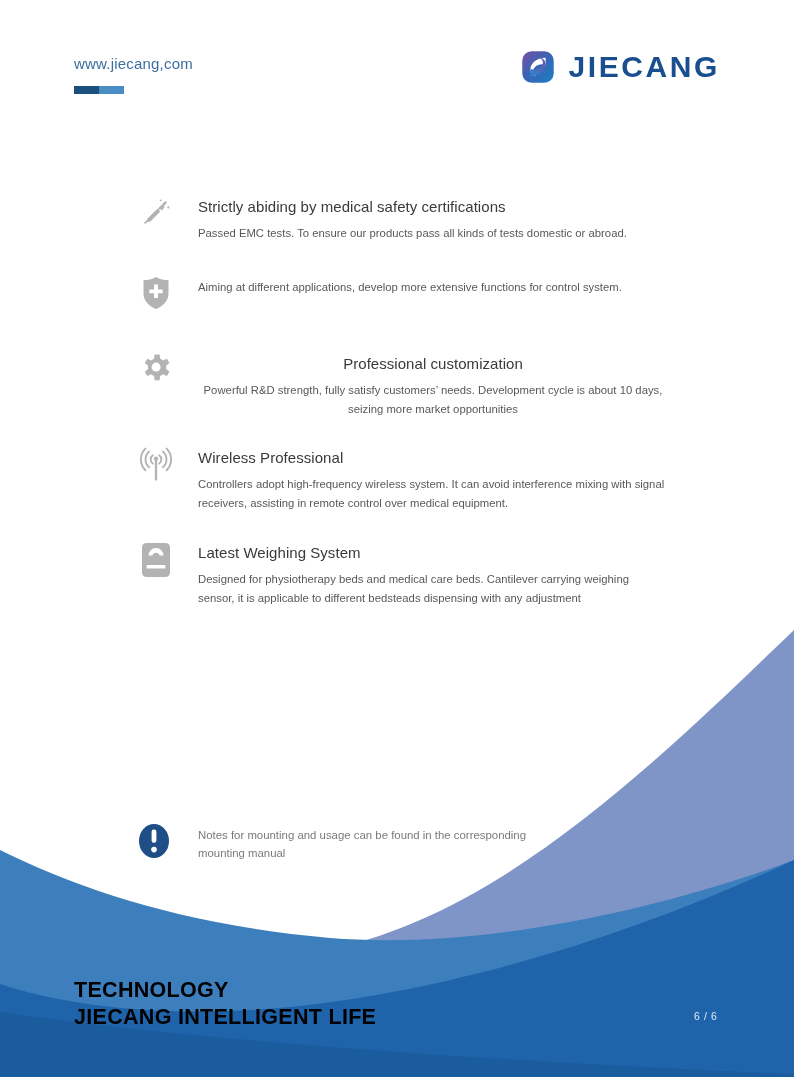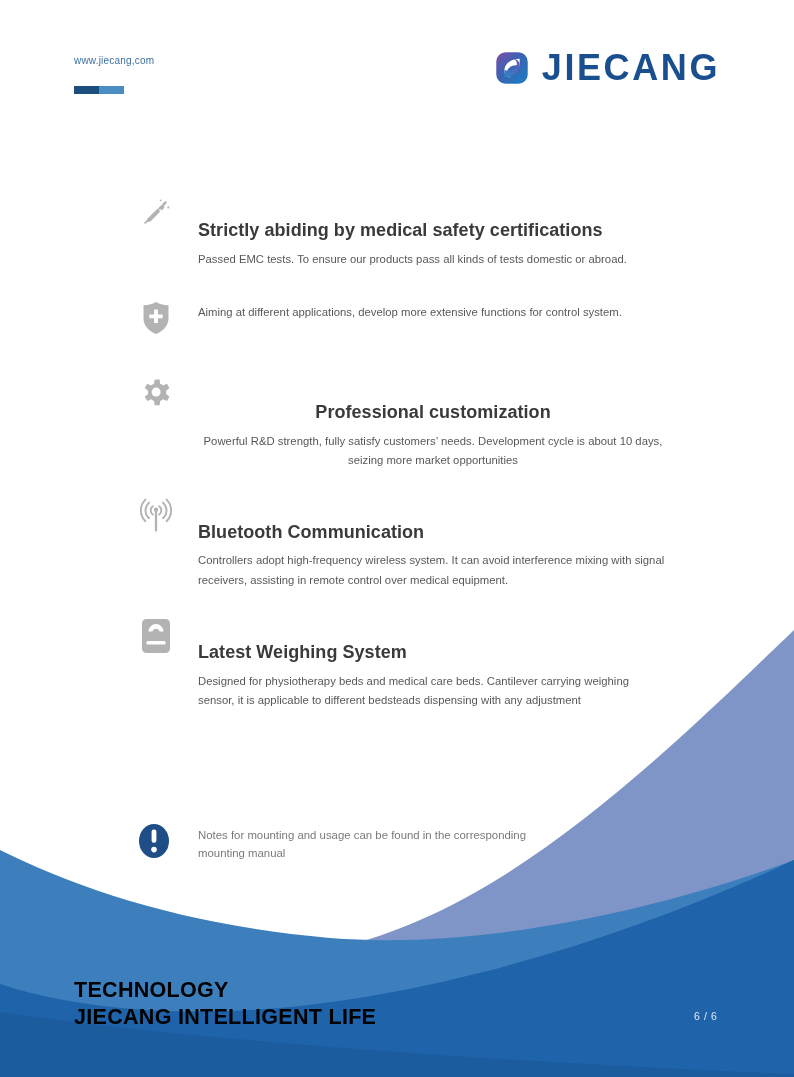--- a/index.html
+++ b/index.html
@@ -24,51 +24,51 @@
     left:0; top:560px;
     width:794px; height:517px;
     z-index:0;
   }
 
   
   #header { position:absolute; left:0; top:0; width:794px; height:120px; z-index:3; }
 
   #site-url {
     position:absolute; left:74px; top:55px;
-    font-size:10px; color:#3b6fa0; letter-spacing:.2px;
+    font-size:15px; color:#3b6fa0; letter-spacing:.2px;
     white-space:nowrap;
   }
 
   #accent-bar { position:absolute; left:74px; top:86px; width:50px; height:8px; display:flex; }
   #accent-bar .seg-dark  { width:25px; height:8px; background:#1b4f7e; }
   #accent-bar .seg-light { width:25px; height:8px; background:#4a8dc4; }
 
   #brand { position:absolute; right:74px; top:50px; display:flex; align-items:center; gap:13px; }
   #brand-mark { width:34px; height:34px; flex:0 0 auto; }
   #brand-name {
-    font-size:36px; font-weight:bold; color:#194f8f;
+    font-size:30px; font-weight:bold; color:#194f8f;
     letter-spacing:2.6px; line-height:1;
     font-family:"Liberation Sans", sans-serif;
   }
 
   
   #features { position:absolute; left:0; top:196px; width:794px; z-index:3; }
 
   .feature { position:relative; display:flex; align-items:flex-start; margin-bottom:0; }
   .feature-icon {
     flex:0 0 44px; width:44px; height:44px;
     display:flex; align-items:flex-start; justify-content:center;
     margin-left:134px;
   }
   .feature-icon svg { display:block; }
   .feature-body { margin-left:20px; width:470px; padding-top:2px; }
 
   .feature-title {
-    font-size:18px; font-weight:bold; color:#3a3a3a;
-    letter-spacing:.05px; margin-bottom:8px; line-height:1.2;margin-top:22px;
+    font-size:15px; font-weight:normal; color:#3a3a3a;
+    letter-spacing:.05px; margin-bottom:8px; line-height:1.2;
   }
   .feature-desc {
     font-size:11.3px; color:#585858; line-height:19.5px;
     letter-spacing:.01px;
   }
 
   .f0 { margin-bottom:32px; }
   .f1 { margin-bottom:33px; }
   .f2 { margin-bottom:27px;text-align:center; }
   .f3 { margin-bottom:29px; }
@@ -200,21 +200,21 @@
             <path d="M11.1 4.6 a10.3 10.3 0 0 0 0 15.6"></path>
             <path d="M24.9 4.6 a10.3 10.3 0 0 1 0 15.6"></path>
             <path d="M7.4 1.6 a15.2 15.2 0 0 0 0 21.6"></path>
             <path d="M28.6 1.6 a15.2 15.2 0 0 1 0 21.6"></path>
             <path d="M18 12.4 L18 32.5" stroke-width="2.3"></path>
           </g>
           <circle cx="18" cy="11.6" r="2.2" fill="#b3b3b3"></circle>
         </svg>
       </div>
       <div class="feature-body">
-        <div class="feature-title">Bluetooth Communication</div>
+        <div class="feature-title">Wireless Professional</div>
         <div class="feature-desc">Controllers adopt high-frequency wireless system. It can avoid interference mixing with signal receivers, assisting in remote control over medical equipment.</div>
       </div>
     </div>
 
     <div class="feature f5">
       <div class="feature-icon">
         <svg width="30" height="36" viewBox="0 0 30 36">
           <rect x="1" y="1" width="28" height="34" rx="4.5" ry="4.5" fill="#b3b3b3"></rect>
           <path d="M7.5 13.5 a7.5 7.5 0 0 1 15 0 l-4 0 a3.6 3.6 0 0 0 -7 0 z" fill="#ffffff"></path>
           <rect x="5.5" y="23" width="19" height="3.6" rx="1.2" ry="1.2" fill="#ffffff"></rect>

